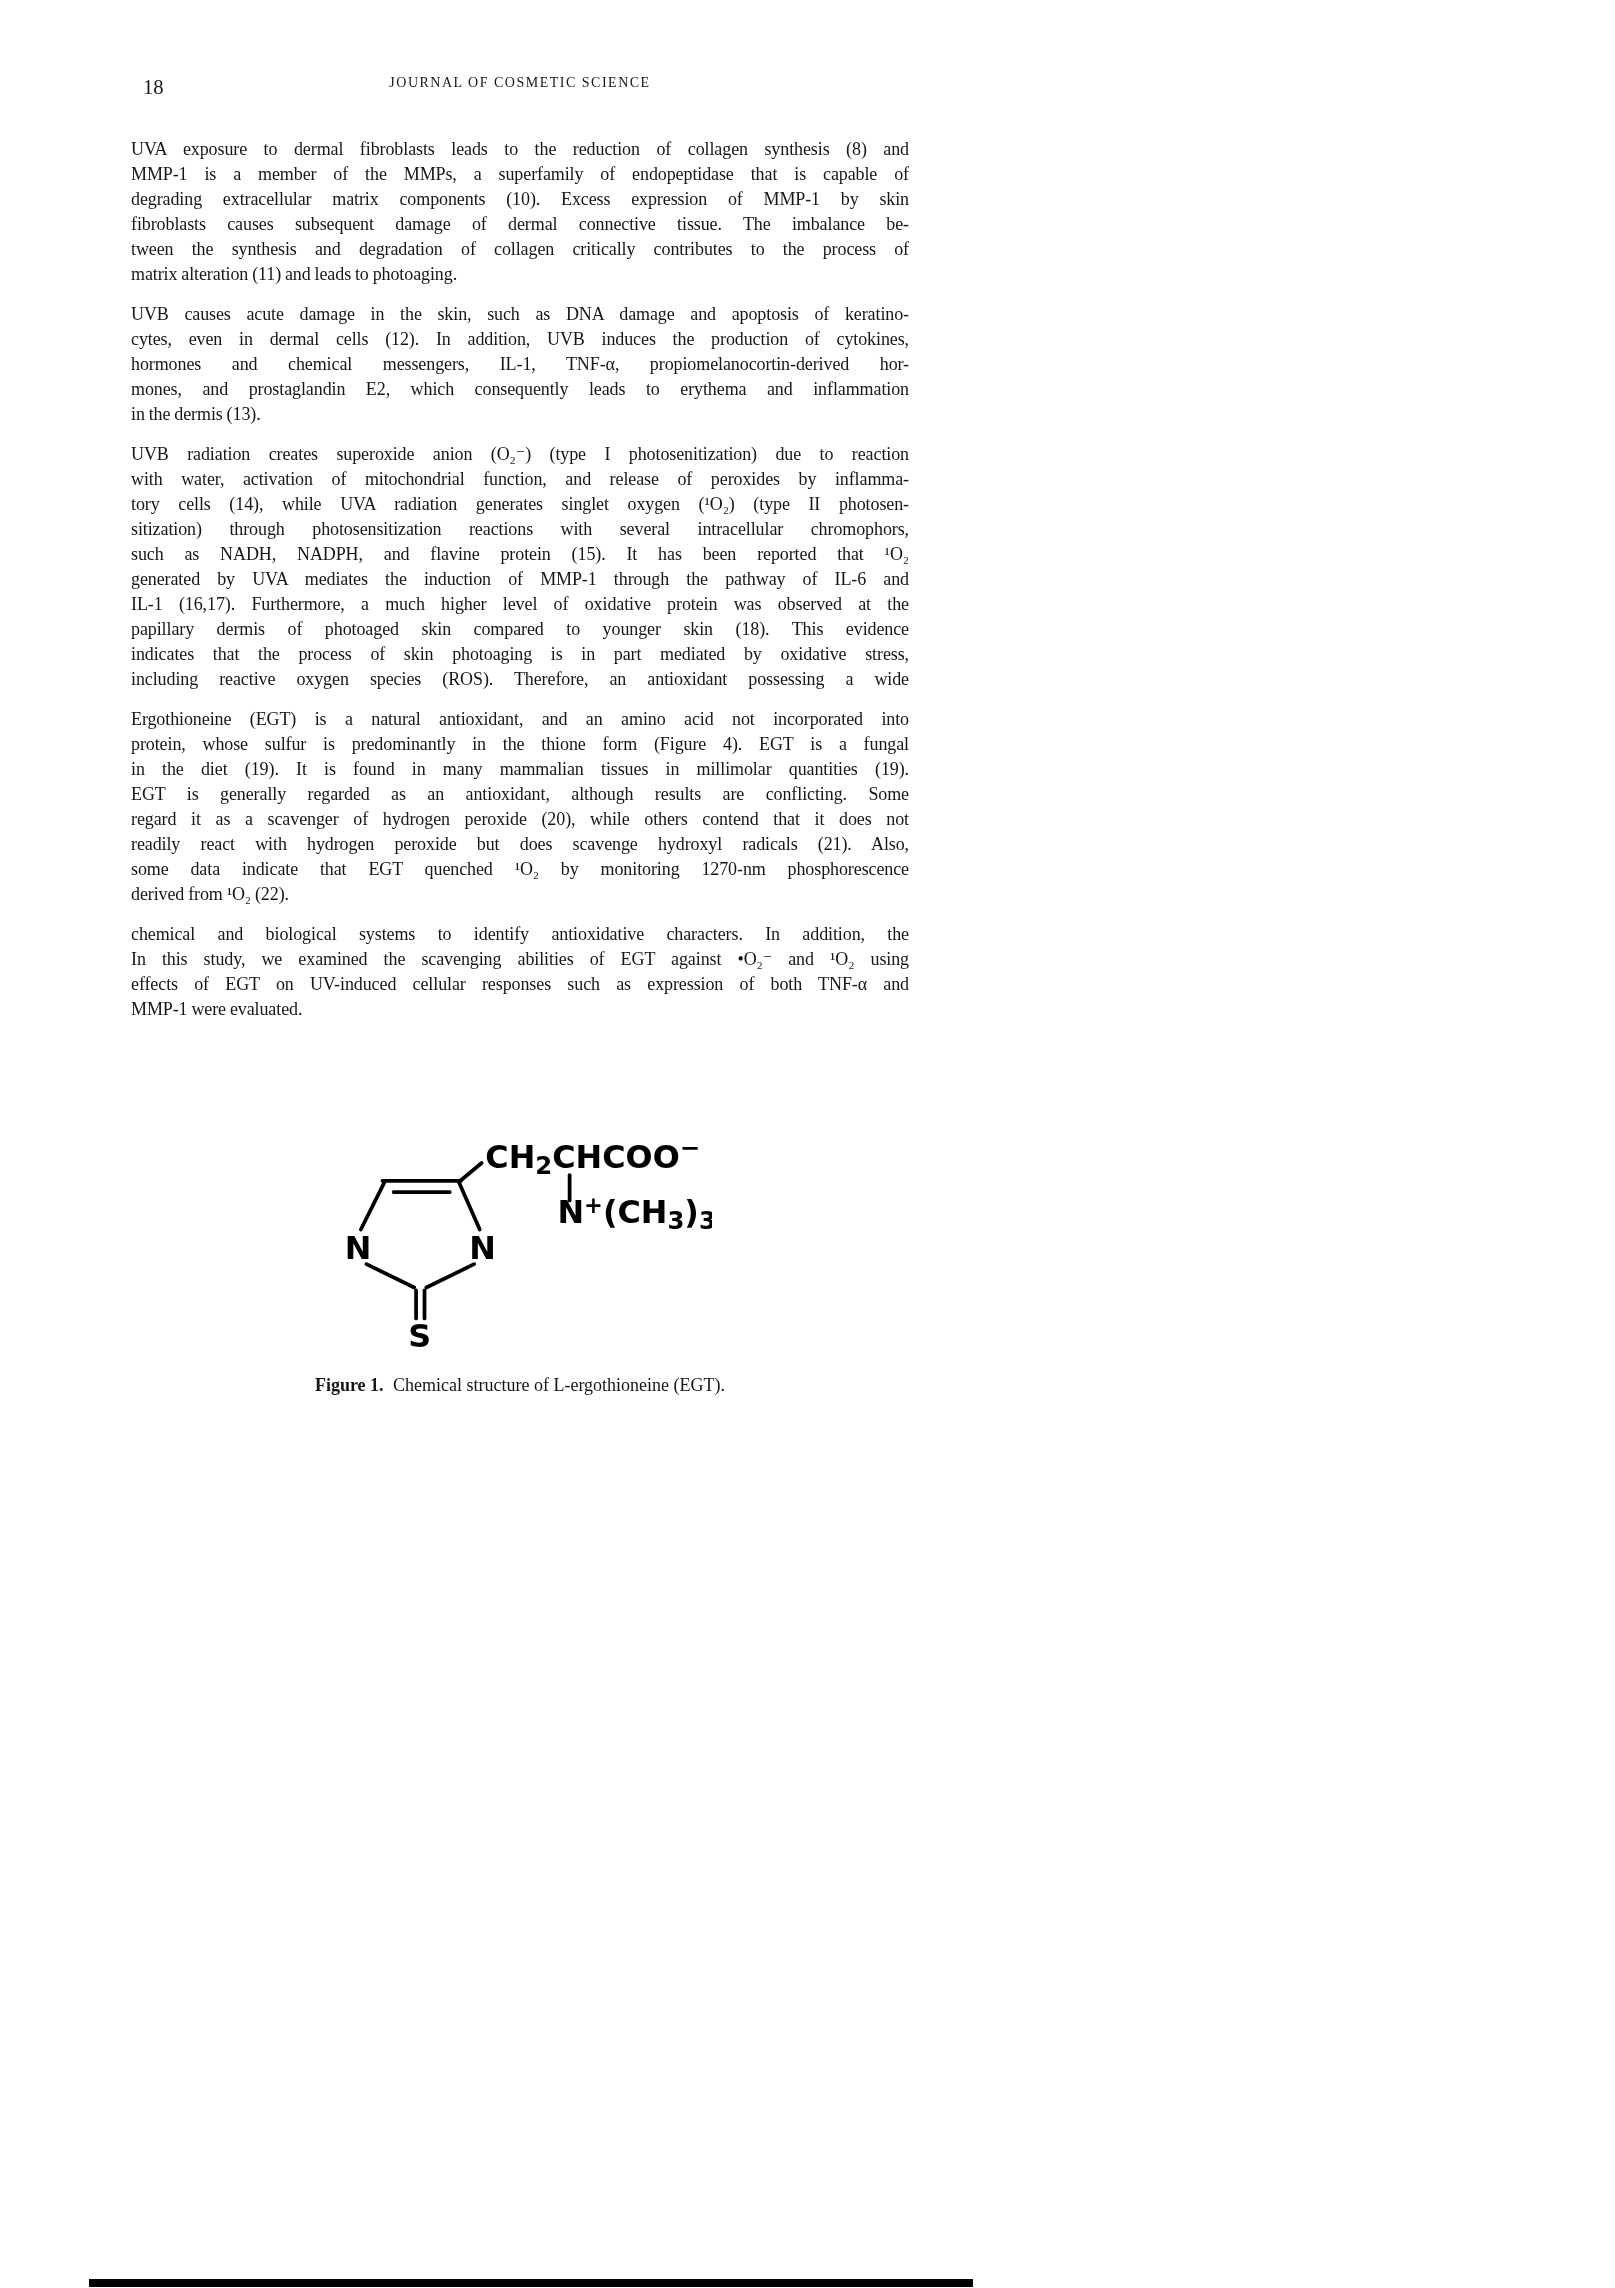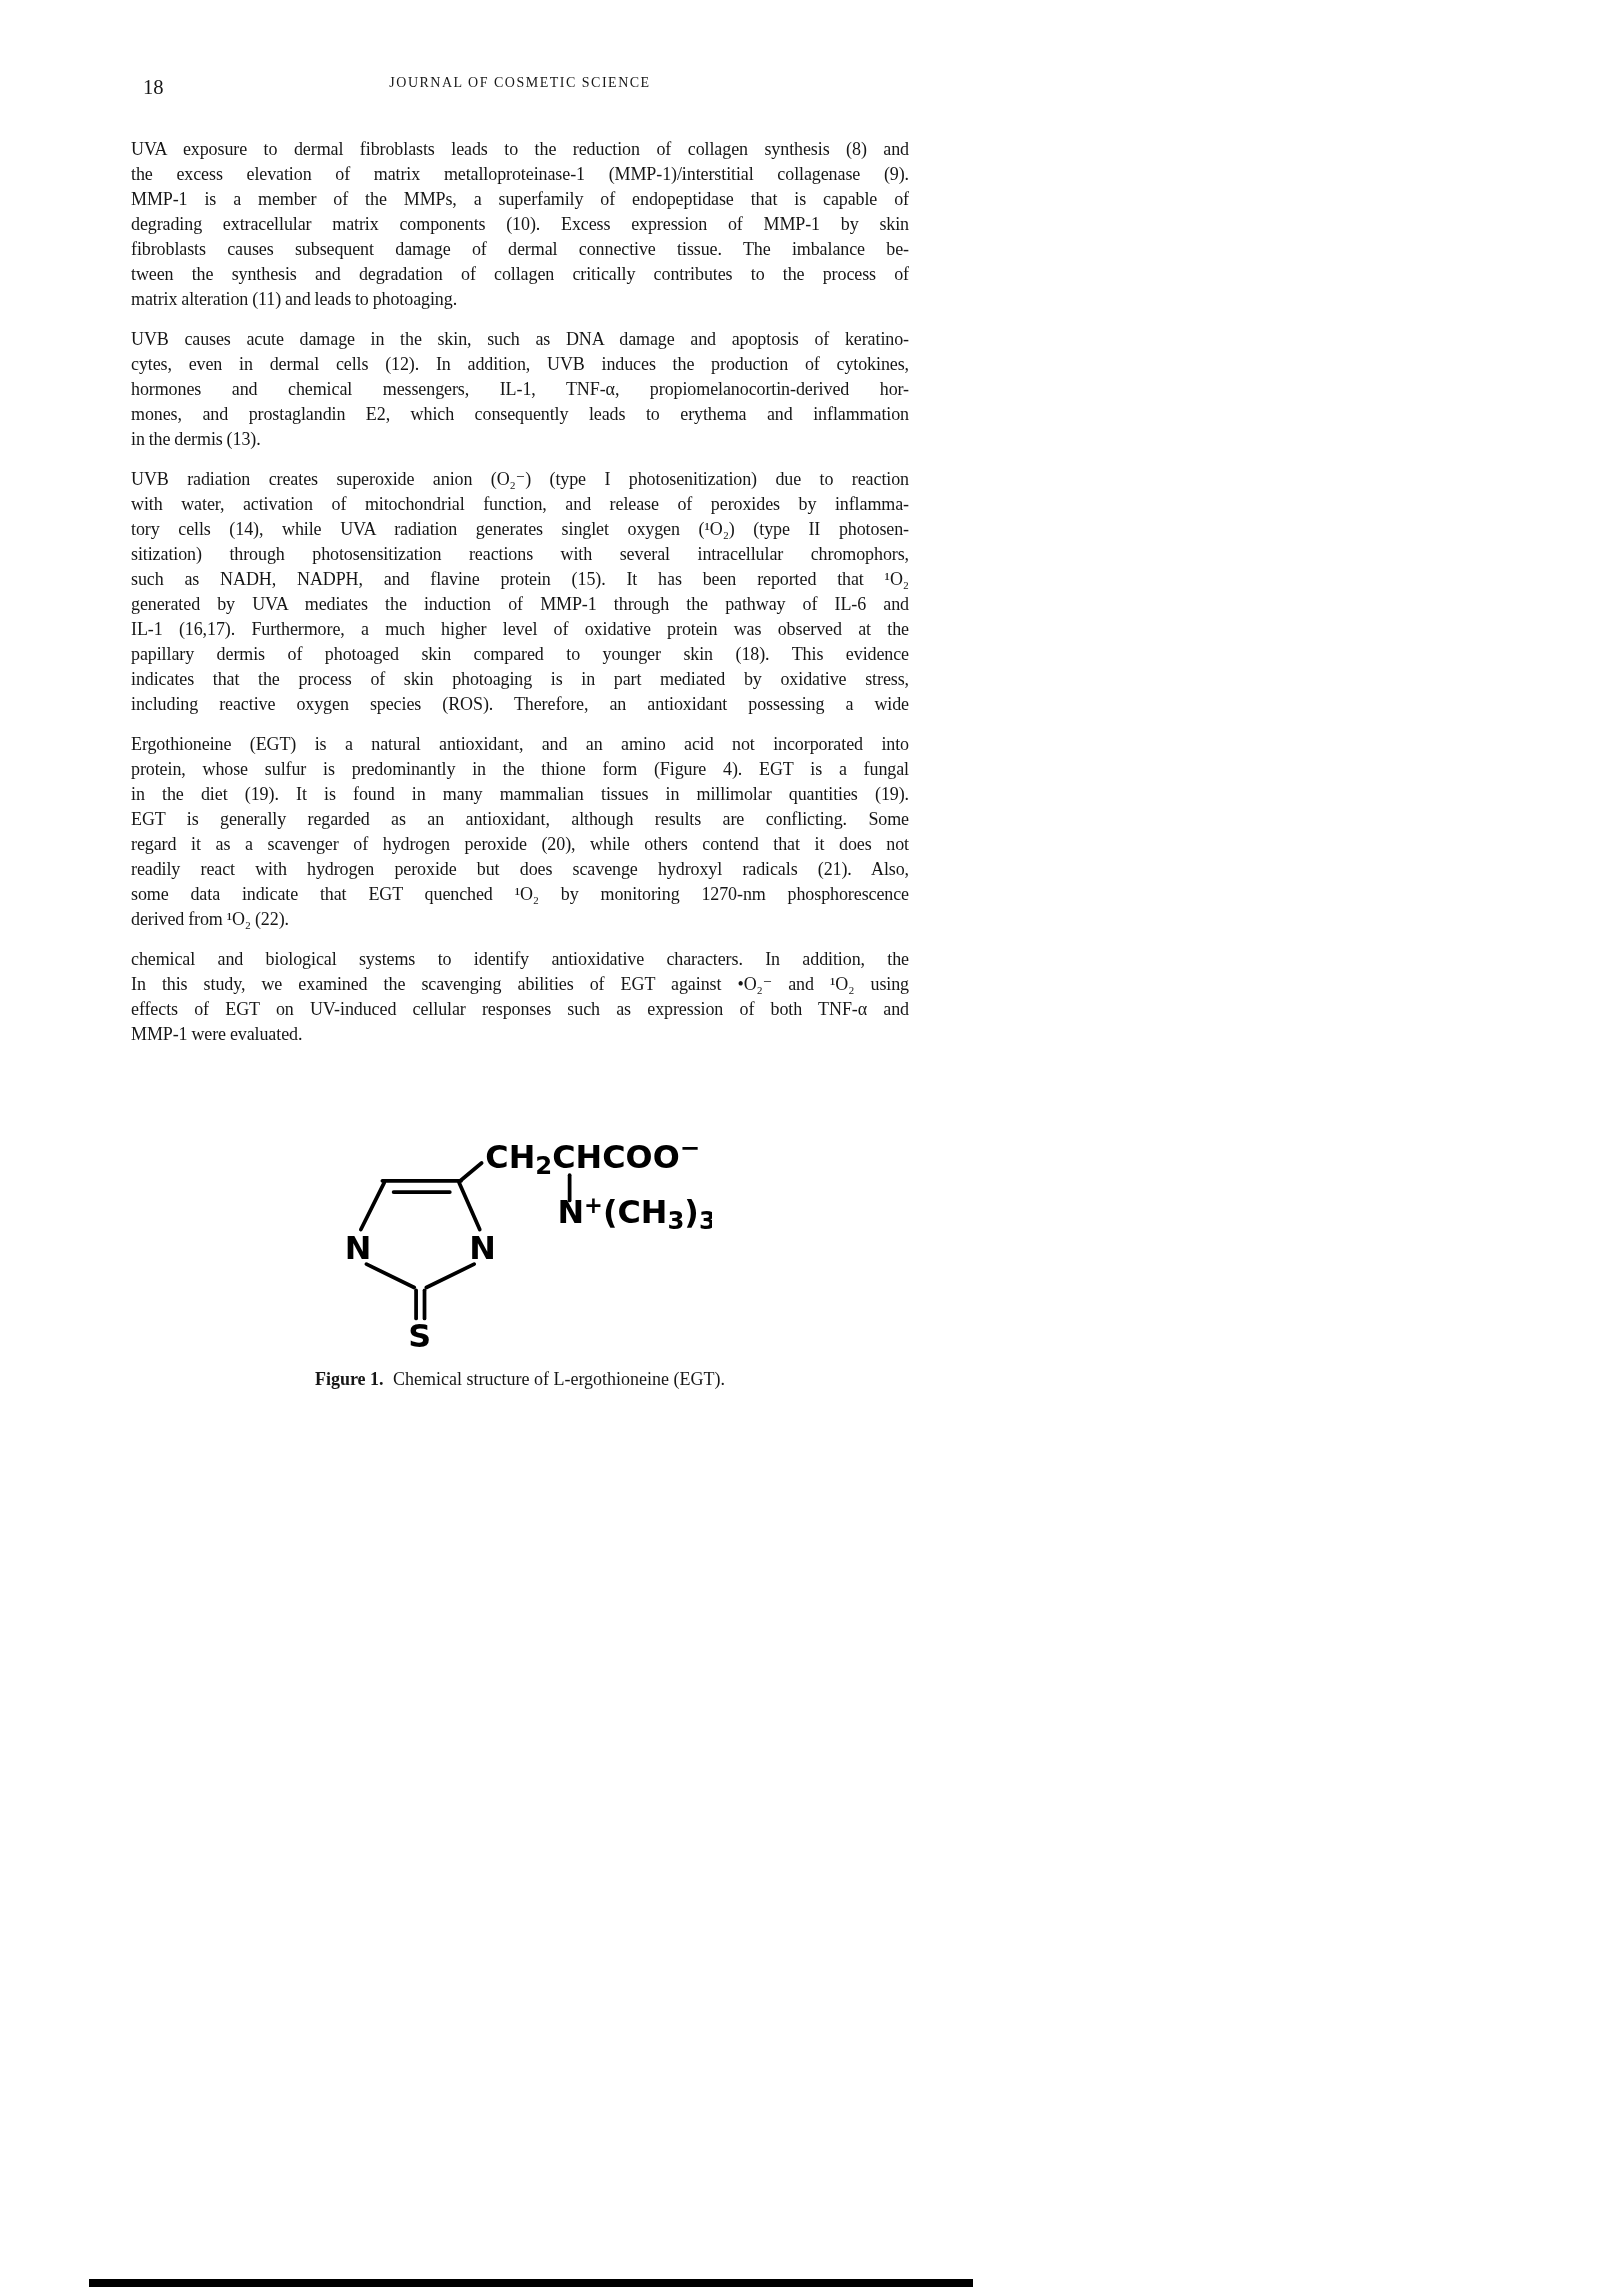--- a/index.html
+++ b/index.html
@@ -35,21 +35,21 @@
     text-align:justify;
     text-align-last:justify;
   }
   .pline.plast { text-align-last:left; }
   .figure {
     position:absolute; top:1134px; left:131px; width:778px;
     text-align:center;
   }
   .figure svg { display:inline-block; }
   .figcaption {
-    margin-top:11px;
+    margin-top:17px;
     font-size:18px;
     text-align:center;
   }
   .cap-label { font-weight:bold; margin-right:9.4px; }
   .scan-bar {
     position:absolute; left:89px; top:2279px; width:884px; height:8.4px;
     background:#000;
   }
   .atom-text {
     font-family:"DejaVu Sans","Liberation Sans",sans-serif;
@@ -63,21 +63,20 @@
 <div class="page">
 
   <header class="page-header">
     <span class="page-number">18</span>
     <div class="journal-title">JOURNAL OF COSMETIC SCIENCE</div>
   </header>
 
   <main class="body-text">
     <div class="para">
         <div class="pline">UVA exposure to dermal fibroblasts leads to the reduction of collagen synthesis (8) and</div>
-        <div class="pline">the excess elevation of matrix metalloproteinase-1 (MMP-1)/interstitial collagenase (9).</div>
         <div class="pline">MMP-1 is a member of the MMPs, a superfamily of endopeptidase that is capable of</div>
         <div class="pline">degrading extracellular matrix components (10). Excess expression of MMP-1 by skin</div>
         <div class="pline">fibroblasts causes subsequent damage of dermal connective tissue. The imbalance be-</div>
         <div class="pline">tween the synthesis and degradation of collagen critically contributes to the process of</div>
         <div class="pline plast">matrix alteration (11) and leads to photoaging.</div>
       </div>
     <div class="para">
         <div class="pline">UVB causes acute damage in the skin, such as DNA damage and apoptosis of keratino-</div>
         <div class="pline">cytes, even in dermal cells (12). In addition, UVB induces the production of cytokines,</div>
         <div class="pline">hormones and chemical messengers, IL-1, TNF-α, propiomelanocortin-derived hor-</div>

